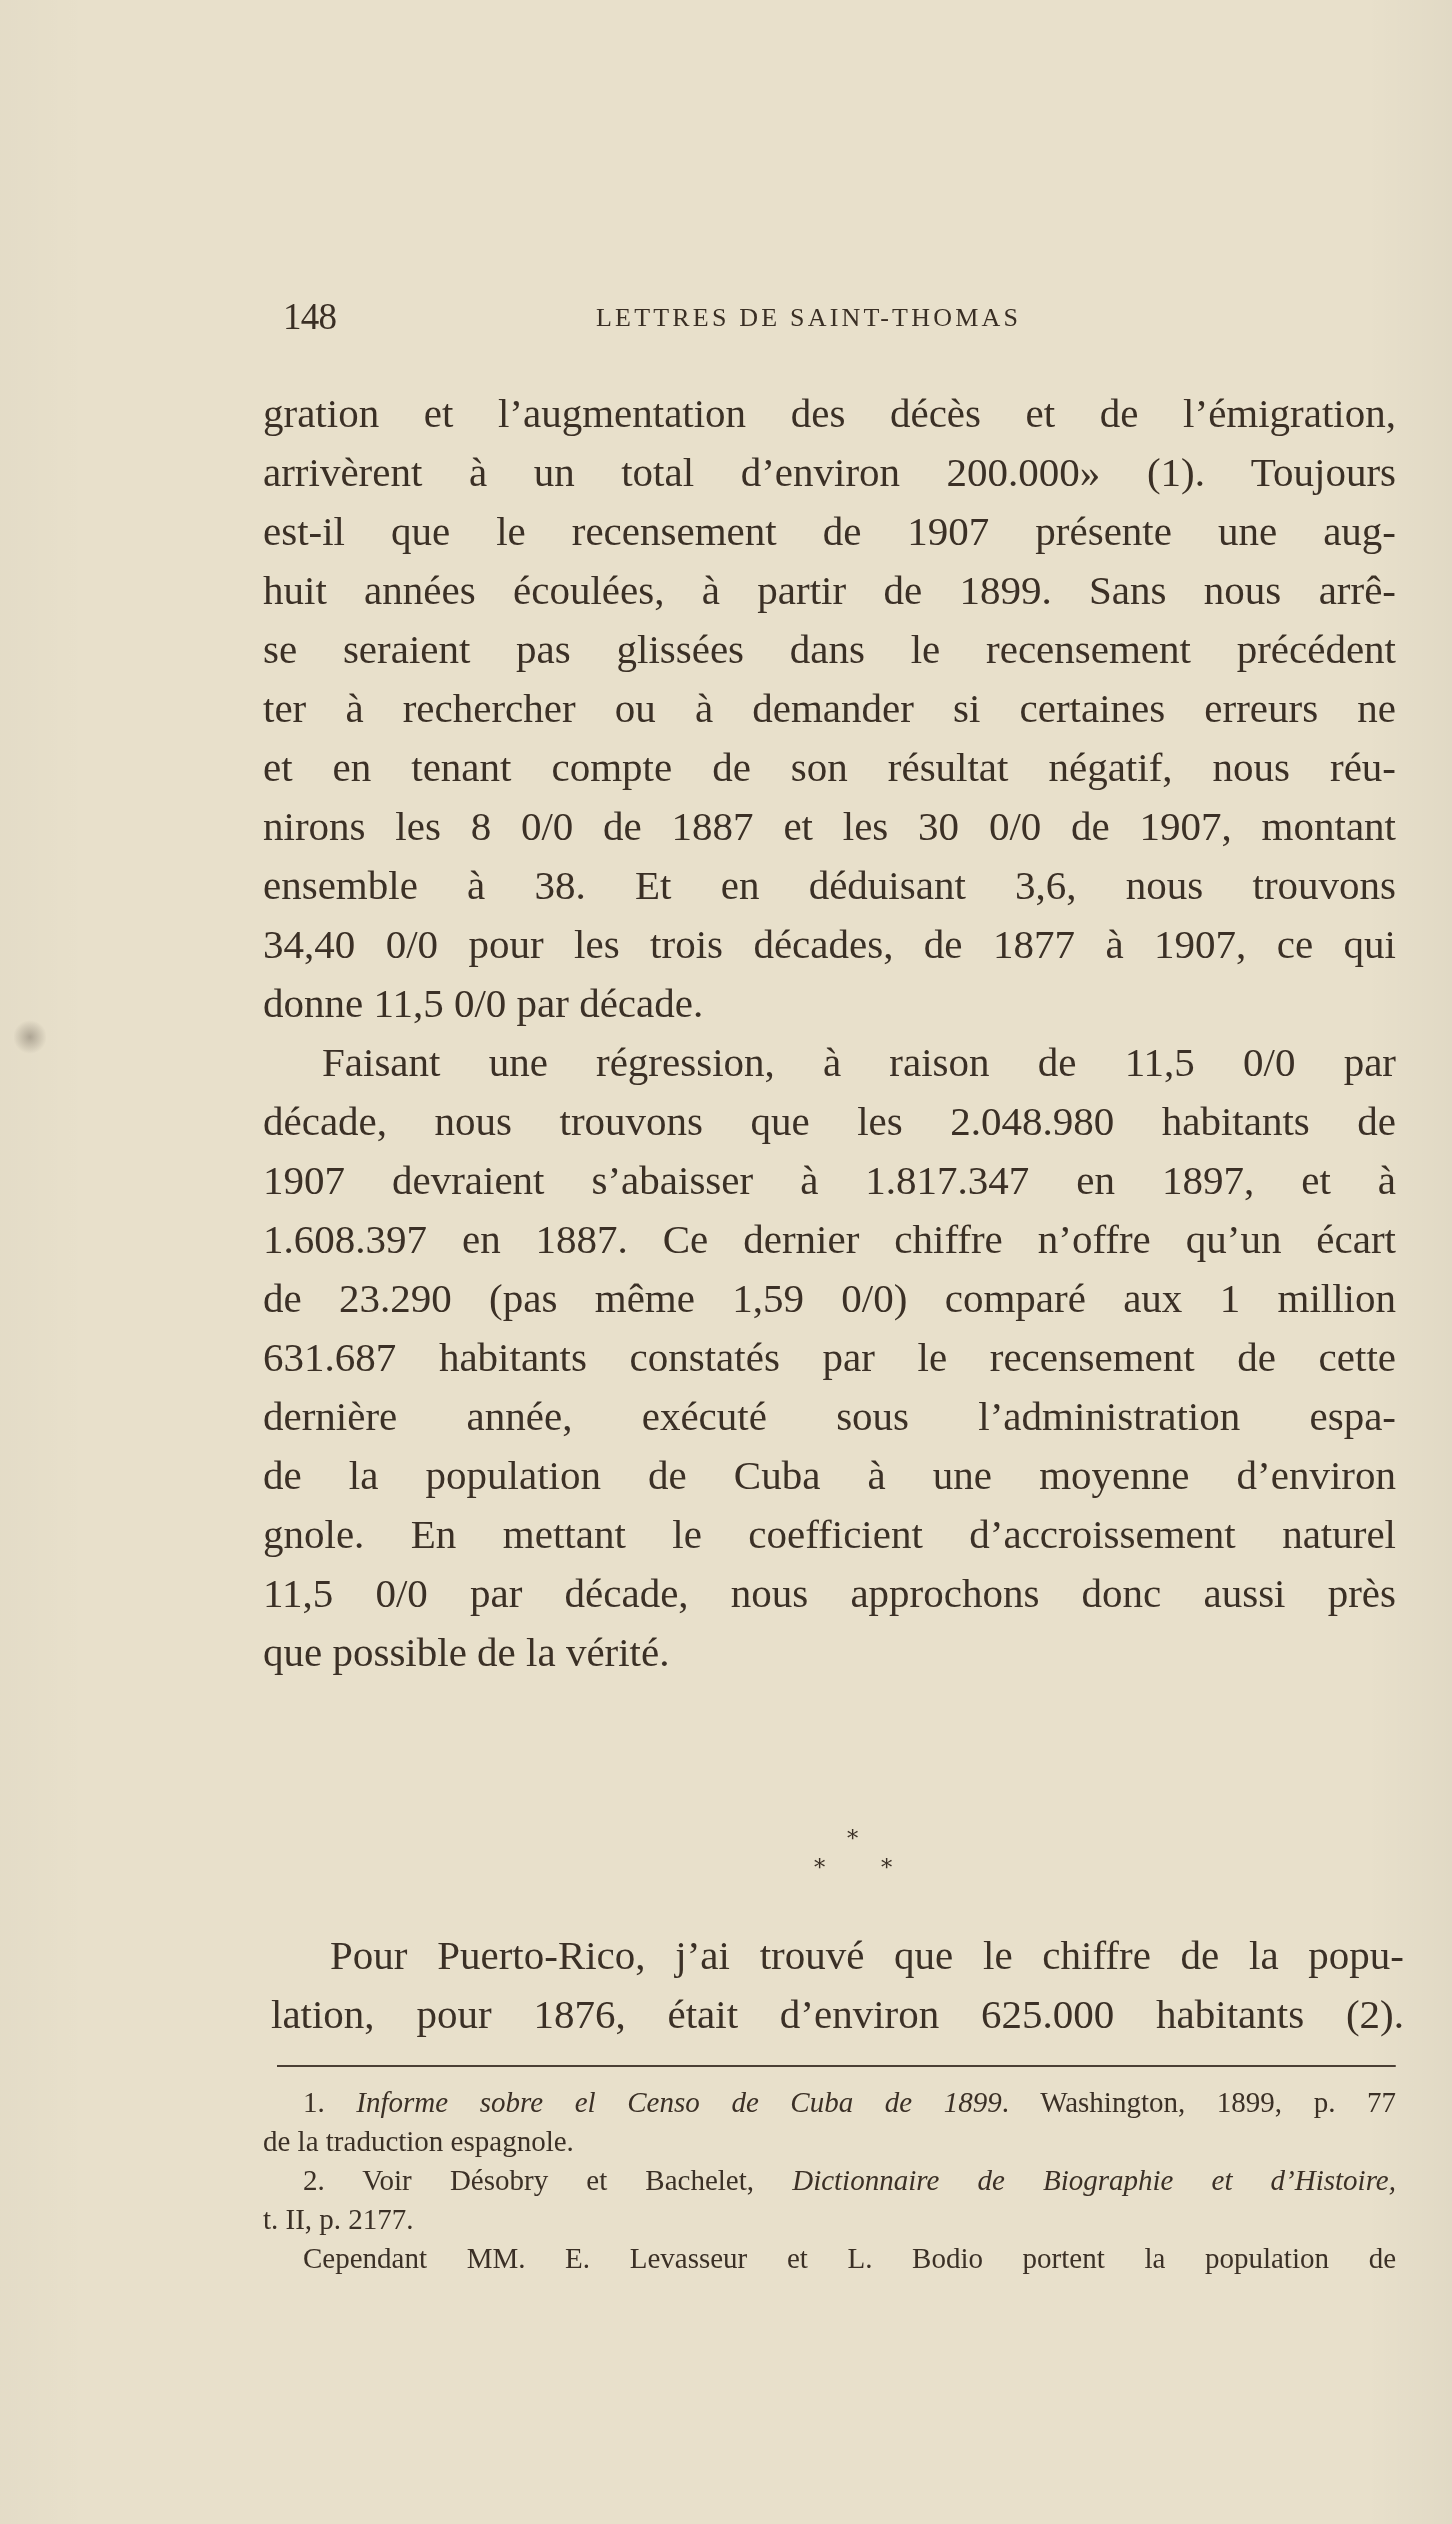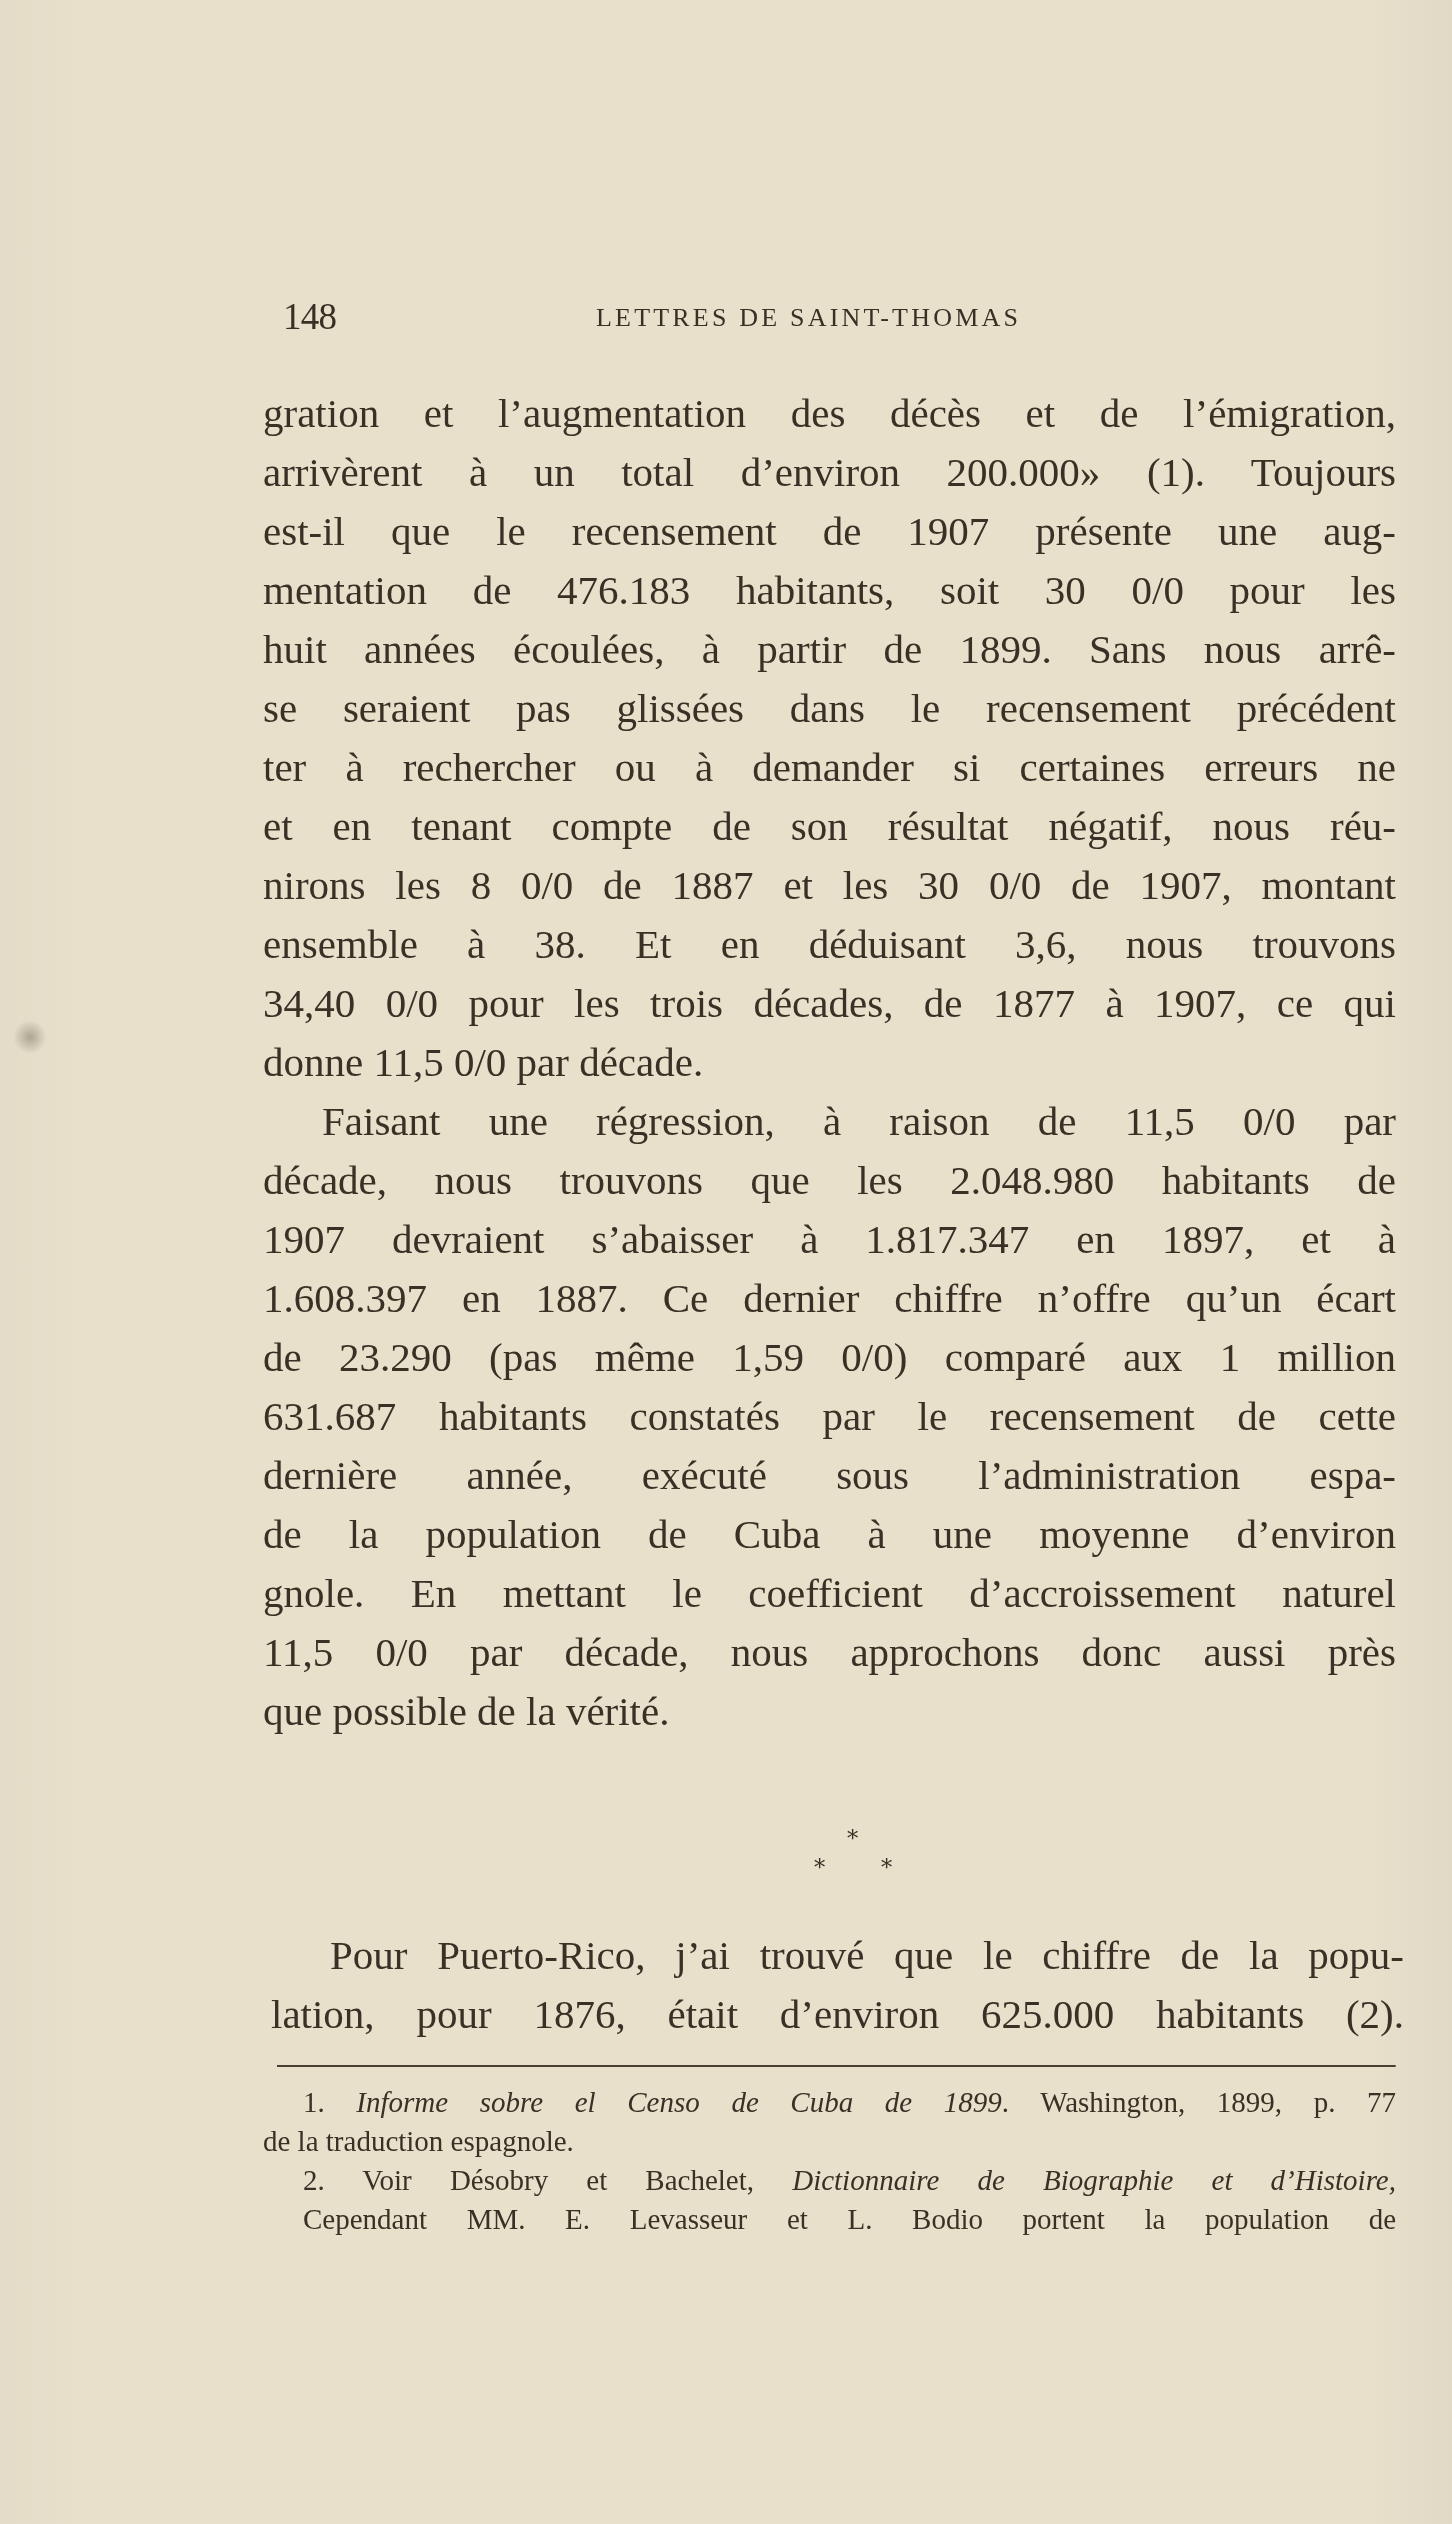--- a/index.html
+++ b/index.html
@@ -114,21 +114,20 @@
 <div class="header">
   <span class="page-number">148</span>
   <span class="running-head">LETTRES DE SAINT-THOMAS</span>
 </div>
 
 <div class="body-text">
   <p>
     <span class="line">gration et l’augmentation des décès et de l’émigration,</span>
     <span class="line">arrivèrent à un total d’environ 200.000» (1). Toujours</span>
     <span class="line">est-il que le recensement de 1907 présente une aug-</span>
-    <span class="line">mentation de 476.183 habitants, soit 30 0/0 pour les</span>
     <span class="line">huit années écoulées, à partir de 1899. Sans nous arrê-</span>
     <span class="line">se seraient pas glissées dans le recensement précédent</span>
     <span class="line">ter à rechercher ou à demander si certaines erreurs ne</span>
     <span class="line">et en tenant compte de son résultat négatif, nous réu-</span>
     <span class="line">nirons les 8 0/0 de 1887 et les 30 0/0 de 1907, montant</span>
     <span class="line">ensemble à 38. Et en déduisant 3,6, nous trouvons</span>
     <span class="line">34,40 0/0 pour les trois décades, de 1877 à 1907, ce qui</span>
     <span class="line last">donne 11,5 0/0 par décade.</span>
   </p>
   <p>
@@ -163,15 +162,16 @@
   <span class="fn-line indj">
     <span>1.</span>
     <em>Informe sobre el Censo de Cuba de 1899</em><span>. Washington, 1899, p. 77</span>
   </span>
   <span class="fn-line">de la traduction espagnole.</span>
   <span class="fn-line indj">
     <span>2.</span>
     <span>Voir Désobry et Bachelet,</span>
     <em>Dictionnaire de Biographie et d’Histoire,</em>
   </span>
+  <span class="fn-line">t. II, p. 2177.</span>
   <span class="fn-line indj">Cependant MM. E. Levasseur et L. Bodio portent la population de</span>
 </div>
 
 
 </body></html>

